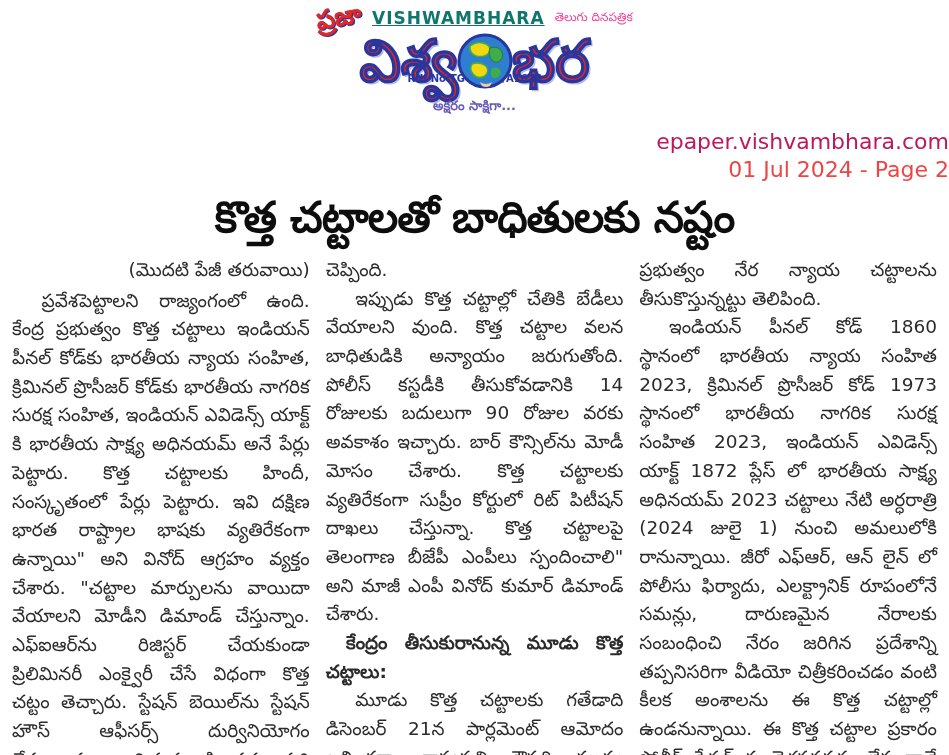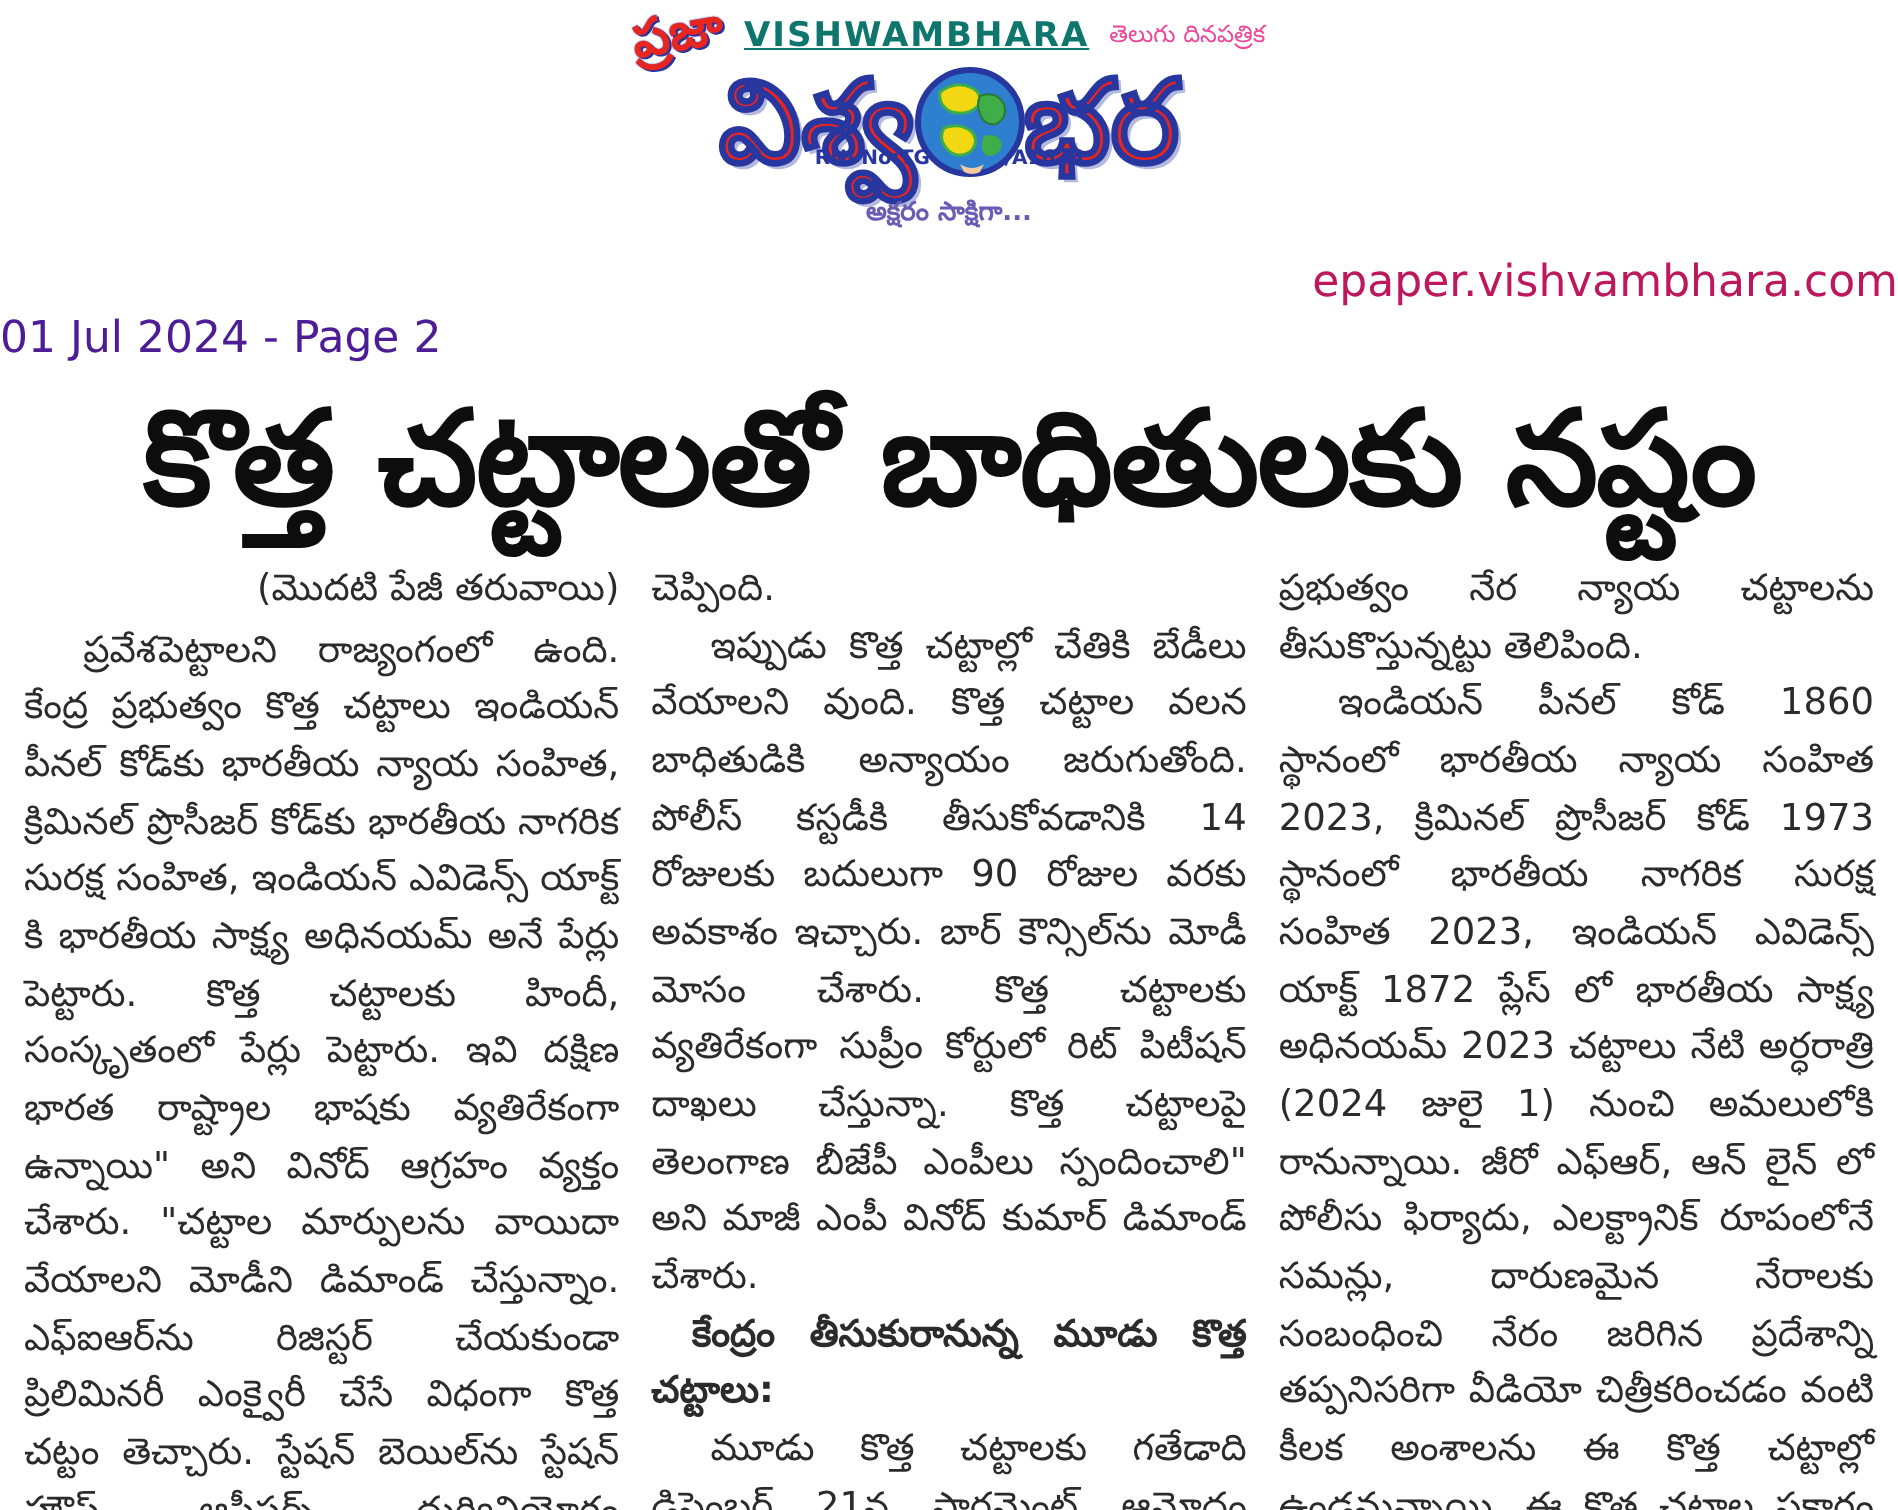--- a/index.html
+++ b/index.html
@@ -23,25 +23,25 @@
     font-size:58px;font-weight:bold;color:#e8251f;line-height:1.15;
     -webkit-text-stroke:1.5px #2836a0;
     text-shadow:2px 2px 0 rgba(40,54,160,.35);
   }
   .globe{margin:0 -2px;position:relative;top:4px;}
   .mast-bottom{display:flex;justify-content:center;align-items:center;gap:14px;margin-top:-10px;height:20px;flex-direction:column;}
   .rni{font-size:10px;color:#2836a0;font-weight:bold;}
   .tagline-bottom{font-size:13px;color:#6a5cb5;font-weight:bold;}
   
   .site-url{text-align:right;font-size:22px;color:#be185d;margin-top:24px;}
-  .dateline{text-align:left;font-size:22px;color:#4c1d95;margin-top:3px;}
+  .dateline{text-align:right;font-size:22px;color:#ef4444;margin-top:3px;}
   
   .headline{
     text-align:center;color:#0d0d0d;font-weight:800;
-    font-size:66px;line-height:1.08;letter-spacing:-1px;
+    font-size:43px;line-height:1.08;letter-spacing:-1px;
     margin:12px 10px 0;white-space:nowrap;
   }
   
   .columns{display:flex;gap:16px;padding:0 12px;margin-top:16px;}
   .col{flex:1;min-width:0;font-size:18.5px;line-height:1.55;color:#2b2b2b;text-align:justify;}
   .note{text-align:right;font-weight:normal;text-indent:0;margin:0 0 2px 0;}
   .para{margin:0;text-indent:1.6em;}
   .para.noindent{text-indent:0;}
   .subhead{margin:0;font-weight:bold;text-indent:1.1em;}
 </style>

